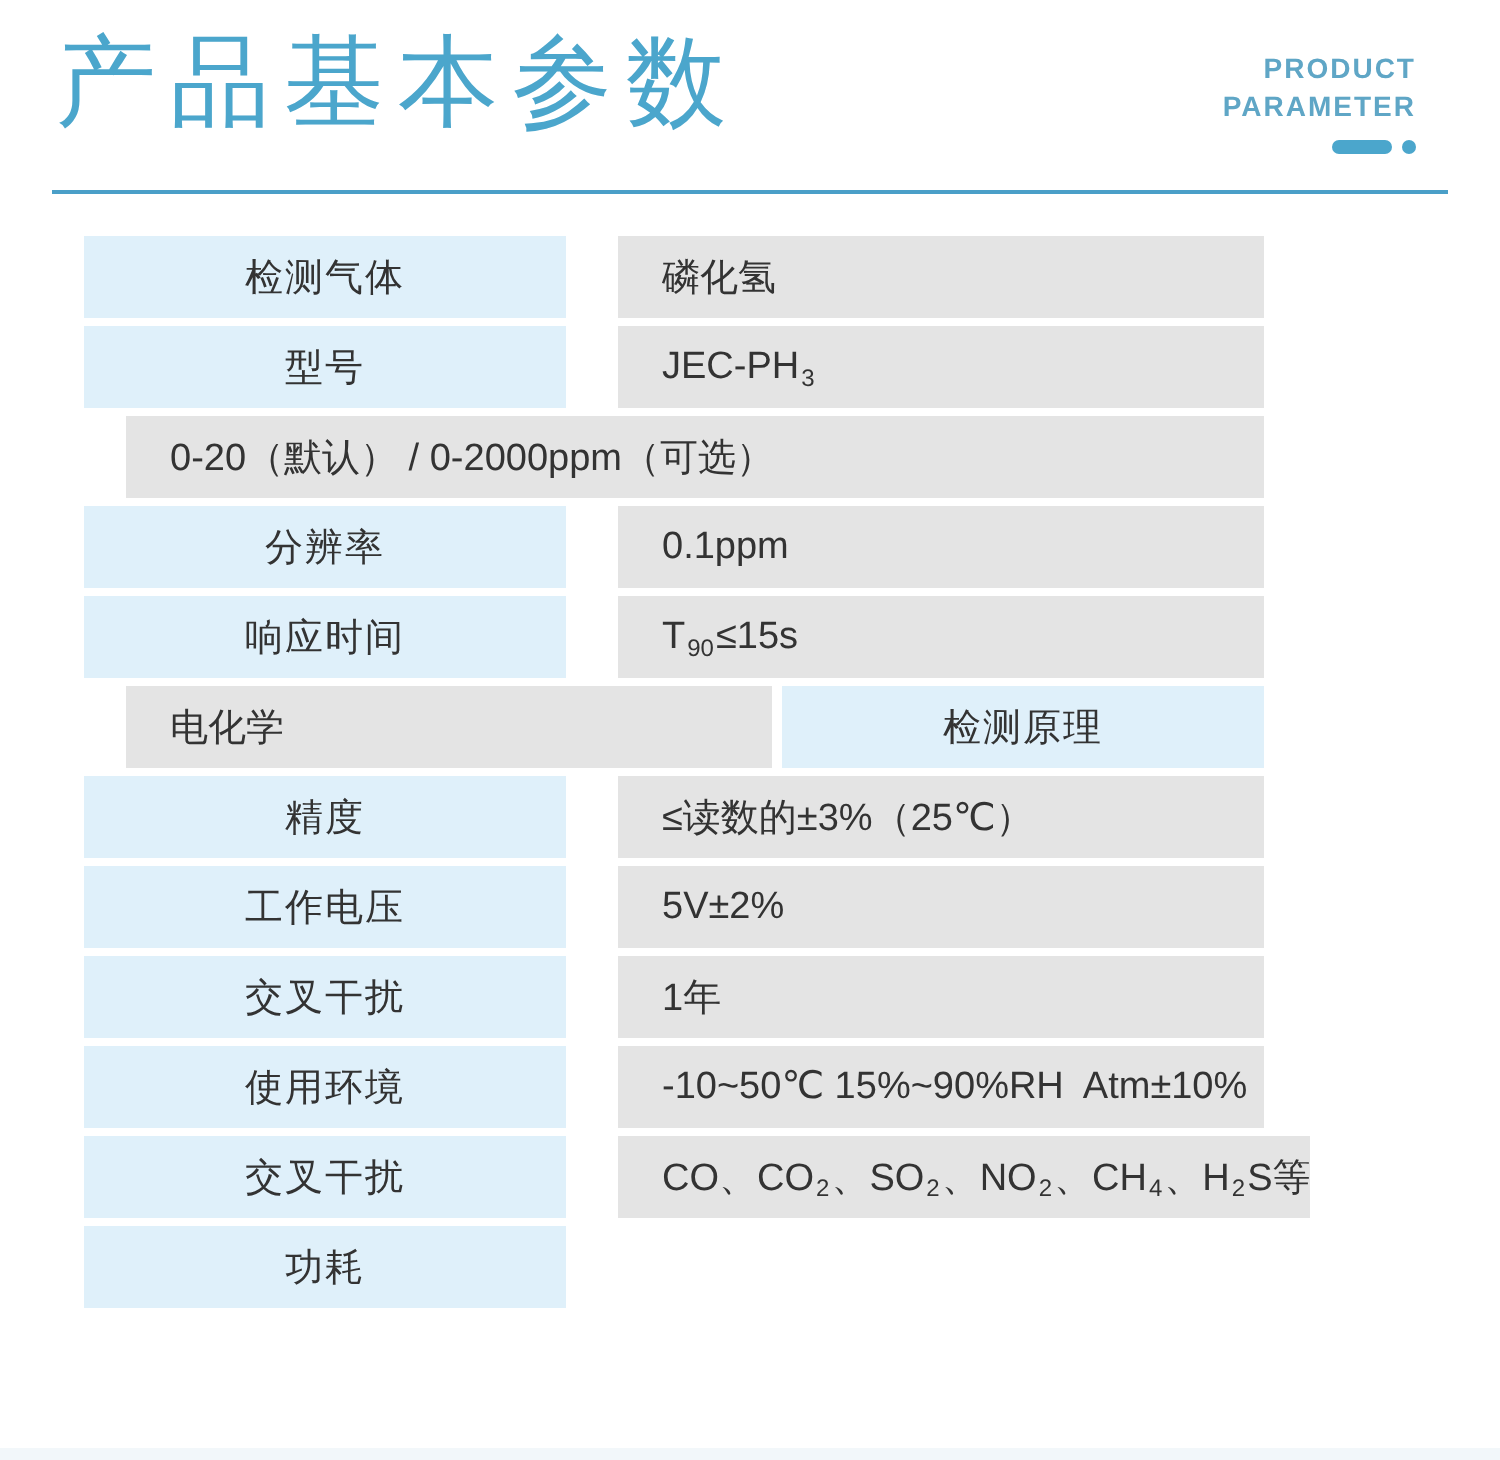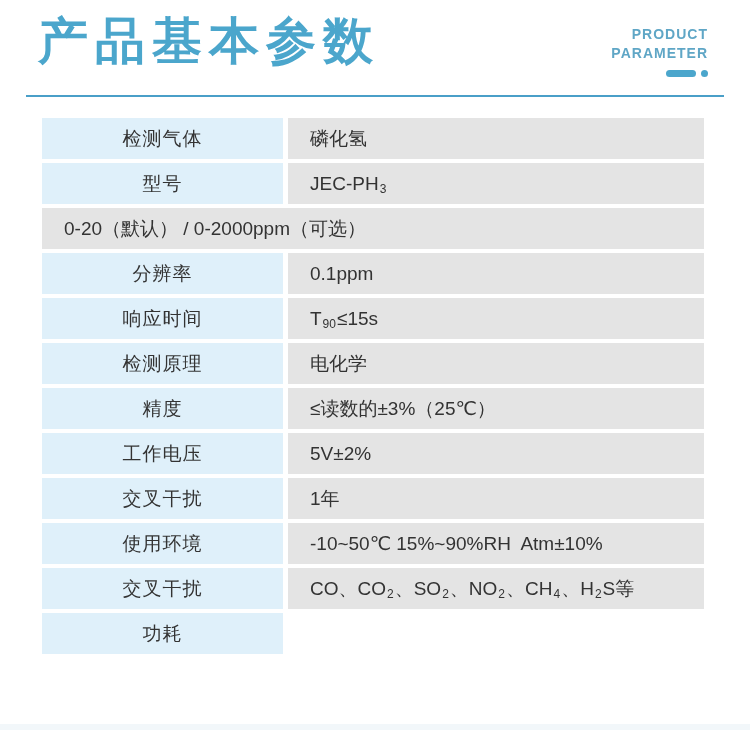--- a/index.html
+++ b/index.html
@@ -14,22 +14,22 @@
   body{
     width:750px;height:730px;
     background:#ffffff;
     position:relative;
     overflow:hidden;
     font-family:"Liberation Sans","DejaVu Sans",sans-serif;
     color:var(--text);
   }
   .header{position:absolute;top:0;left:0;width:750px;height:97px;}
   .title{
-    position:absolute;left:38px;top:8px;
-    font-size:50px;font-weight:700;
+    position:absolute;left:28px;top:8px;
+    font-size:50px;font-weight:400;
     letter-spacing:7px;
     color:var(--accent);
     white-space:nowrap;
   }
   .subtitle{
     position:absolute;right:42px;top:25px;
     text-align:right;
     font-size:14px;line-height:19px;
     font-weight:700;letter-spacing:1px;
     color:var(--subtitle);
@@ -39,36 +39,37 @@
     display:flex;align-items:center;gap:5px;
   }
   .dash{width:30px;height:7px;border-radius:4px;background:var(--accent);}
   .dot{width:7px;height:7px;border-radius:50%;background:var(--accent);}
   .divider{
     position:absolute;left:26px;top:95px;
     width:698px;height:2px;
     background:var(--divider);
   }
   .spec-table{
-    position:absolute;left:42px;top:118px;width:662px;
+    position:absolute;left:42px;top:118px;width:590px;
     display:flex;flex-direction:column;gap:4px;
   }
   .row{display:flex;gap:5px;height:41px;}
   .cell{display:flex;align-items:center;font-size:19px;color:var(--text);}
   .cell.label{
     width:241px;flex:0 0 241px;
     background:var(--label-bg);
     justify-content:center;
     letter-spacing:1px;
   }
   .cell.value{
     flex:1;
     background:var(--value-bg);
     padding-left:22px;
     white-space:pre;
+    margin-left:21px;
   }
   .sub{
     font-size:12px;
     position:relative;top:5px;
     margin:0 1px;
   }
   .bottom-strip{
     position:absolute;left:0;top:724px;
     width:750px;height:6px;
     background:#f2f7fa;
@@ -104,22 +105,22 @@
     </div>
     <div class="row">
       <div class="cell label">分辨率</div>
       <div class="cell value"><span>0.1ppm</span></div>
     </div>
     <div class="row">
       <div class="cell label">响应时间</div>
       <div class="cell value"><span>T</span><span class="sub">90</span><span>≤15s</span></div>
     </div>
     <div class="row">
+      <div class="cell value"><span>电化学</span></div>
       <div class="cell label">检测原理</div>
-      <div class="cell value"><span>电化学</span></div>
     </div>
     <div class="row">
       <div class="cell label">精度</div>
       <div class="cell value"><span>≤读数的±3%（25℃）</span></div>
     </div>
     <div class="row">
       <div class="cell label">工作电压</div>
       <div class="cell value"><span>5V±2%</span></div>
     </div>
     <div class="row">

